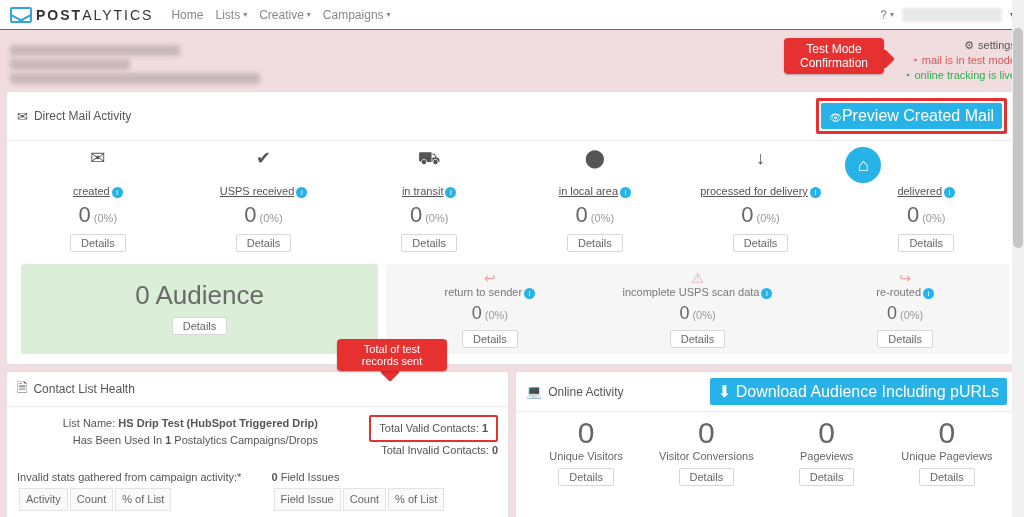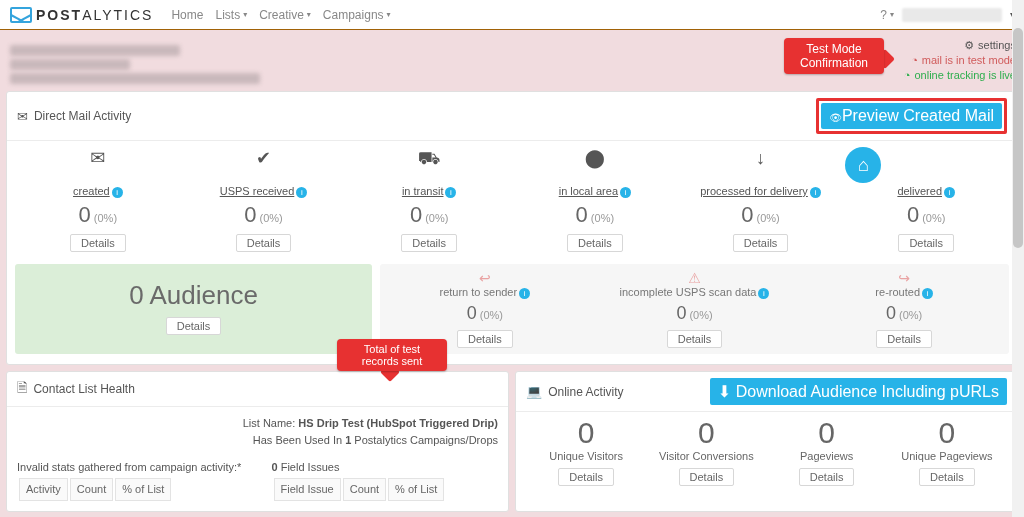--- a/index.html
+++ b/index.html
@@ -155,21 +155,21 @@
     border:1px solid #d7d7d7;
     background:#fff;
     padding:2px 10px;
     font-size:11px;
     border-radius:2px;
     color:#666;
     cursor:pointer;
   }
 
   
-  .lower-activity { display:flex; gap:8px; padding:0 8px 10px 8px; flex-wrap:wrap;}
+  .lower-activity { display:flex; gap:8px; padding:0 8px 10px 8px; flex-wrap:wrap;margin-left:6px;}
   .audience-box {
     flex:0 0 357px;
     background:#dbeed8;
     border-radius:3px;
     text-align:center;
     padding:16px 10px;
   }
   .audience-box .aud { font-size:26px; font-weight:300; color:#6a6a6a; }
   .warn-box {
     flex:1;
@@ -310,20 +310,28 @@
         <span>Contact List Health</span>
       </div>
       <div class="panel-body list-health-body">
         <div style="display:flex; gap:30px;text-align:right;">
           <div style="flex:1">
             <span>List Name:</span>
             <b>HS Drip Test (HubSpot Triggered Drip)</b><br>
             <span>Has Been Used In</span>
             <b>1</b>
             <span>Postalytics Campaigns/Drops</span>
+          </div>
+          <div style="flex:0 0 150px">
+            <span class="valid-box">
+              <span>Total Valid Contacts:</span>
+              <b>1</b>
+            </span><br>
+            <span>Total Invalid Contacts:</span>
+            <b>0</b>
           </div>
         </div>
 
         <div class="tbl-col">
           <div style="flex:1">
             <div>Invalid stats gathered from campaign activity:*</div>
             <table class="mini-table">
               <tbody>
                   <tr>
                 <th>Activity</th>

